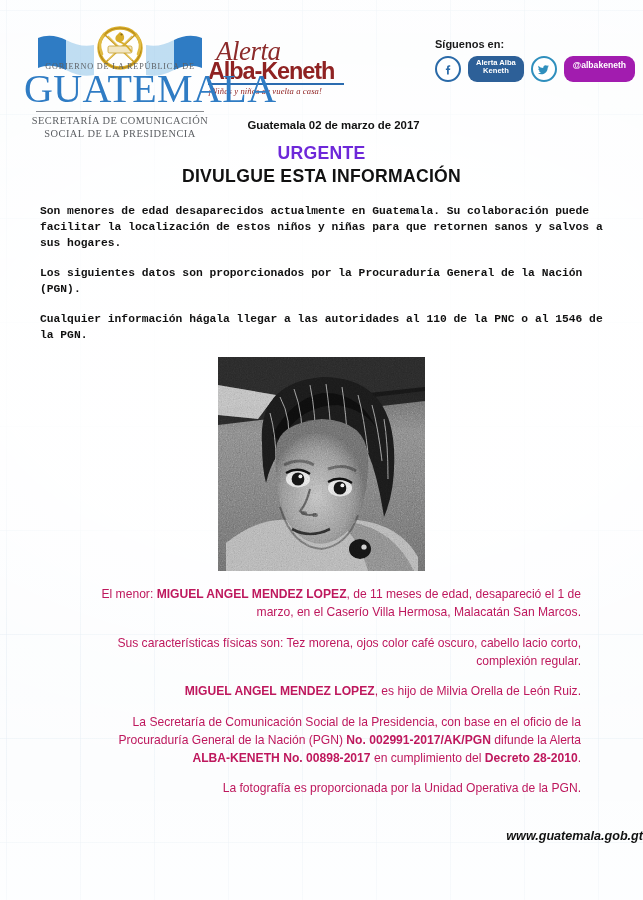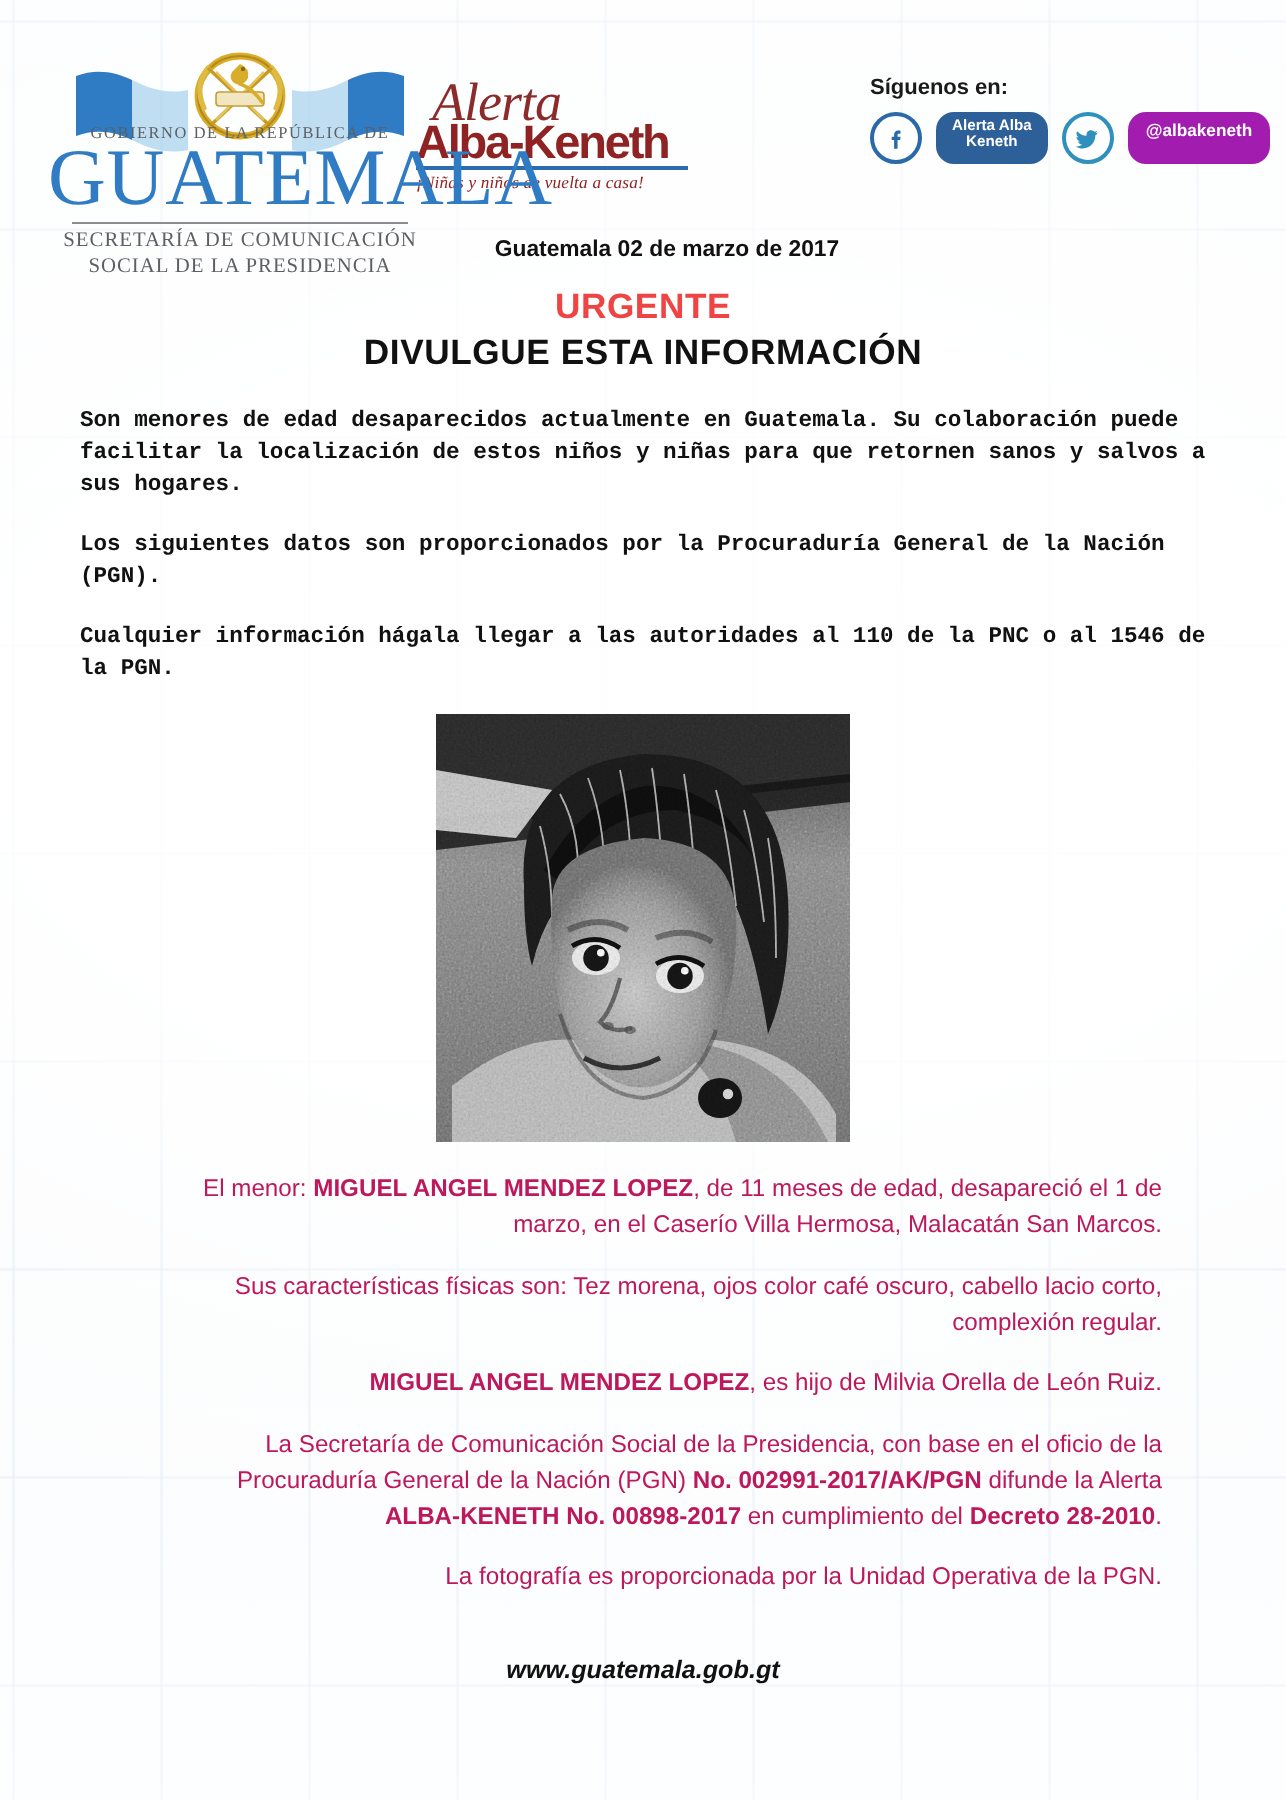--- a/index.html
+++ b/index.html
@@ -194,21 +194,21 @@
     margin-top: 1px;
     padding-left: 24px;
   }
   .urgent-block {
     text-align: center;
     margin-top: 11px;
   }
   .urgent-1 {
     font-size: 17.6px;
     font-weight: bold;
-    color: #ef4444;
+    color: #6d28d9;
     letter-spacing: 0.3px;
     line-height: 1.28;
   }
   .urgent-2 {
     font-size: 17.6px;
     font-weight: bold;
     color: #111;
     letter-spacing: 0.3px;
     line-height: 1.28;
   }
@@ -253,21 +253,21 @@
     text-align: right;
   }
   .details b { font-weight: bold; }
 
   
   .footer {
     position: absolute;
     left: 0;
     right: 0;
     top: 826px;
-    text-align: center;
+    text-align: right;
   }
   .footer-url {
     font-size: 12.6px;
     font-weight: bold;
     font-style: italic;
     color: #111;
   }
 </style>
 </head>
 <body>

